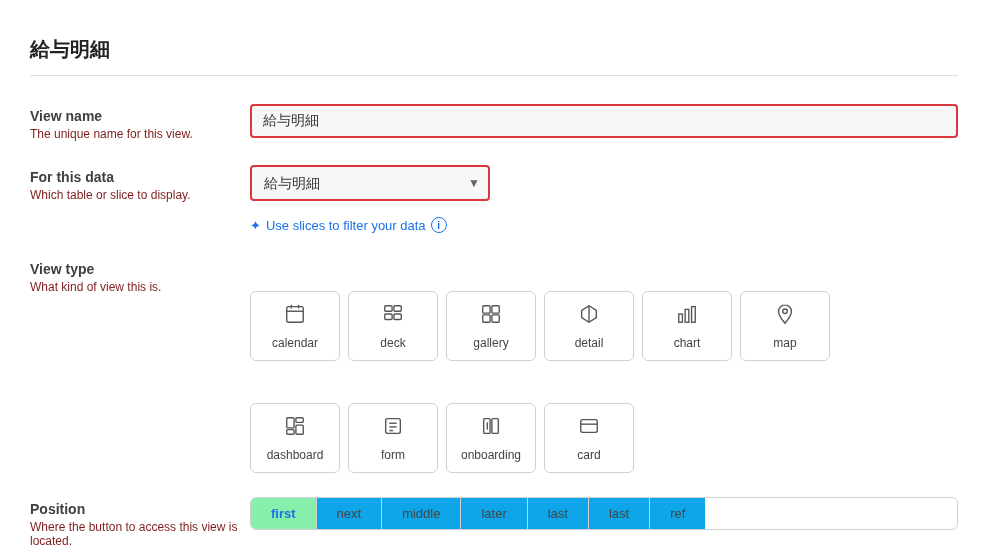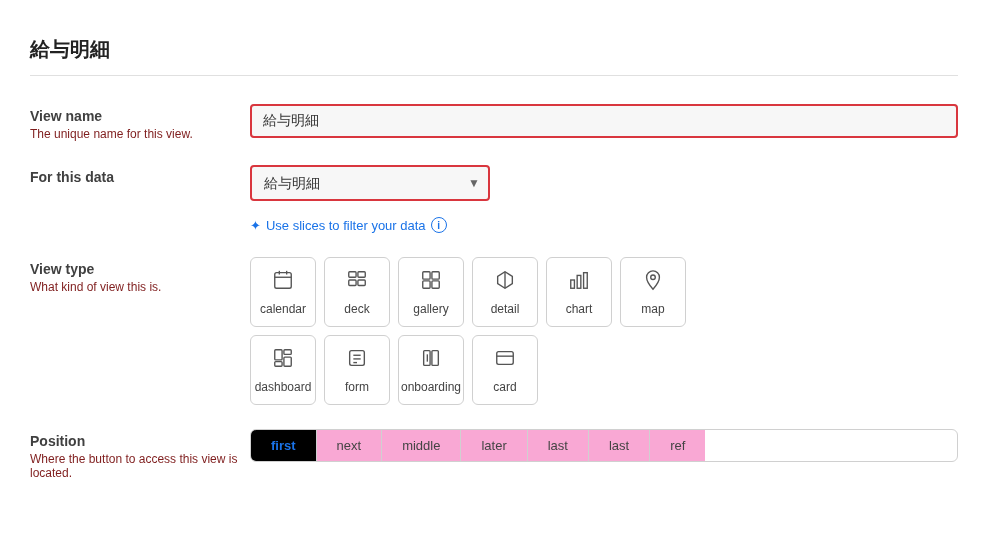--- a/index.html
+++ b/index.html
@@ -118,30 +118,31 @@
     }
     .view-type-row-inner {
       display: flex;
       gap: 8px;
     }
     .view-type-btn {
       display: flex;
       flex-direction: column;
       align-items: center;
       justify-content: center;
-      width: 66px;
+      width: 90px;
       height: 70px;
       border: 1px solid #d0d0d0;
       border-radius: 6px;
       background: #fff;
       cursor: pointer;
       gap: 6px;
       font-size: 12px;
       color: #444;
       transition: border-color 0.15s;
+      margin-top: 34px;
     }
     .view-type-btn.active {
       border: 2px solid #d9363e;
       color: #1a73e8;
     }
     .view-type-btn.active .btn-icon {
       color: #1a73e8;
     }
     .btn-icon {
       font-size: 20px;
@@ -158,29 +159,29 @@
       display: flex;
       border: 1px solid #d0d0d0;
       border-radius: 6px;
       overflow: hidden;
     }
     .pos-btn {
       padding: 8px 20px;
       font-size: 13px;
       border: none;
       border-right: 1px solid #d0d0d0;
-      background: #f9a8d4;
+      background: #0ea5e9;
       cursor: pointer;
       color: #444;
     }
     .pos-btn:last-child {
       border-right: none;
     }
     .pos-btn.active {
-      background: #000000;
+      background: #86efac;
       color: #1a73e8;
       font-weight: 600;
     }
     
     .icon-svg {
       width: 22px;
       height: 22px;
     }
   </style>
 </head>
@@ -196,20 +197,21 @@
       <div class="label-desc">The unique name for this view.</div>
     </div>
     <div class="form-control-col">
       <input type="text" class="view-name-input" value="給与明細" style="">
     </div>
   </div>
 
   <div class="form-row">
     <div class="form-label-col">
       <div class="label-title">For this data</div>
+      <div class="label-desc">Which table or slice to display.</div>
     </div>
     <div class="form-control-col">
       <div class="select-wrapper">
         <select class="data-select">
           <option>給与明細</option>
         </select>
         <span class="select-arrow">▼</span>
       </div>
       <div style="margin-top:8px;">
         <a class="slice-link">

